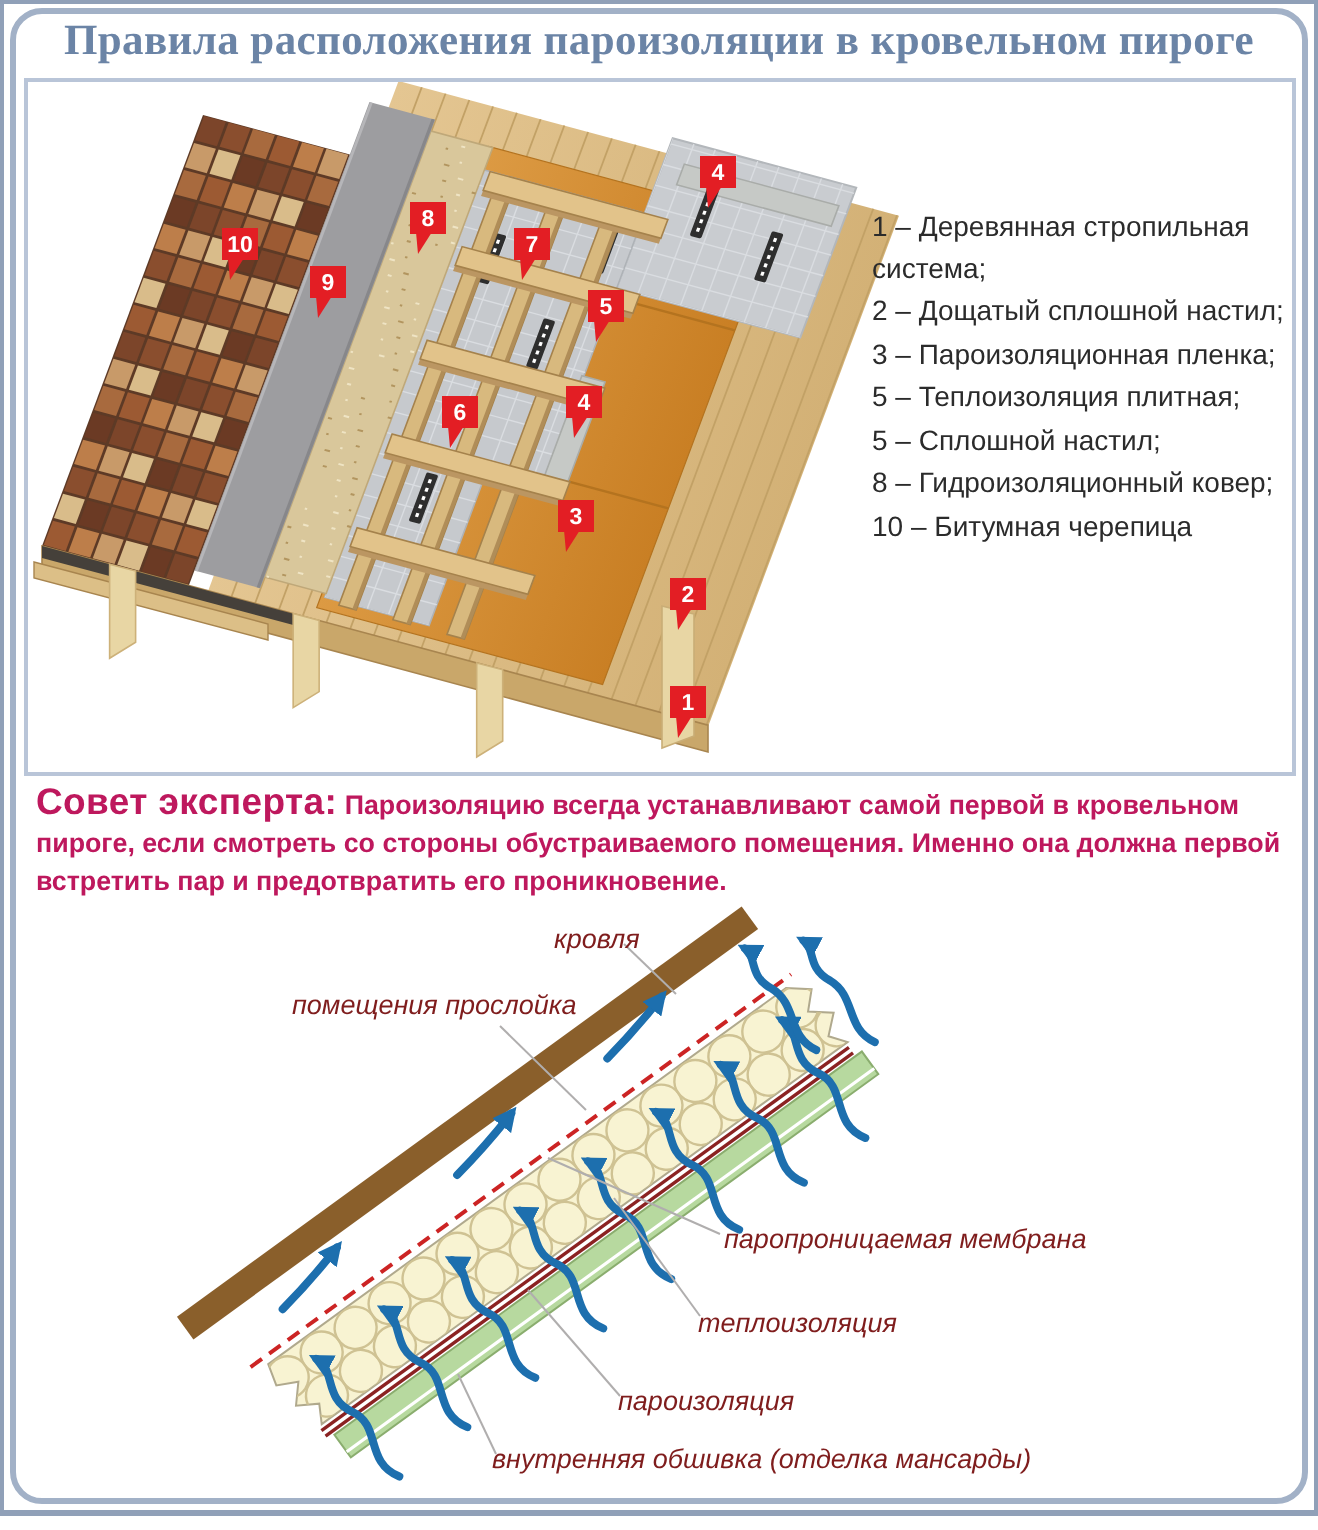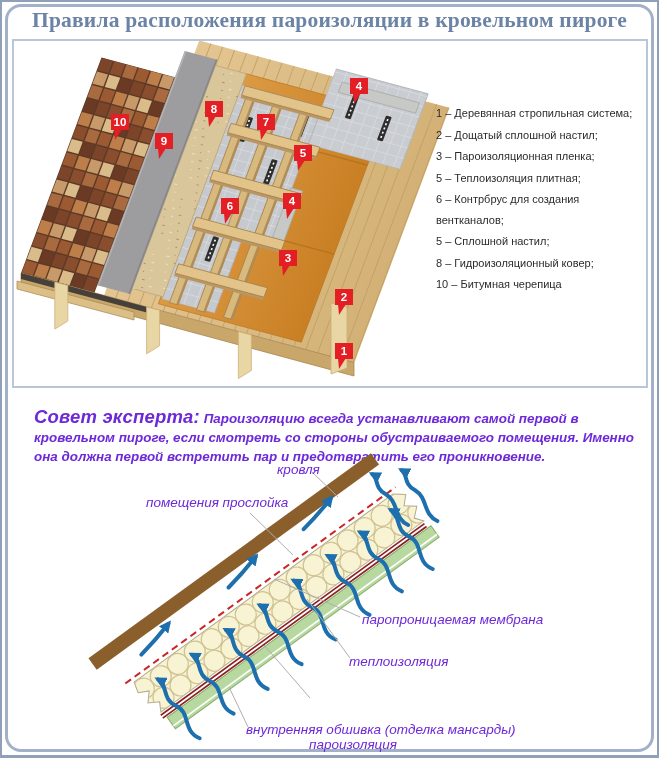--- a/index.html
+++ b/index.html
@@ -4,28 +4,28 @@
 <style>
   html,body{margin:0;padding:0;background:#fff;}
   .page{position:relative;width:659px;height:765px;background:#fff;overflow:hidden;
         font-family:"Liberation Sans",sans-serif;}
   .outer-border{position:absolute;left:0;top:0;right:0;bottom:7px;border:2px solid #90a0b8;border-bottom-width:3px;pointer-events:none;}
   .frame{position:absolute;left:5px;top:4px;right:5px;bottom:13px;border:3px solid #a2b1c7;border-radius:16px;pointer-events:none;}
   .title{position:absolute;left:20px;top:8px;width:619px;text-align:center;margin:0;
          font-family:"Liberation Serif",serif;font-weight:bold;font-size:21.5px;color:#6b84a6;letter-spacing:.2px;}
   .panel{position:absolute;left:12px;top:39px;width:632px;height:345px;border:2px solid #b9c5d8;background:#fff;}
   .panel svg{position:absolute;left:0;top:0;}
-  .legend{position:absolute;left:422px;top:62px;width:214px;font-size:11px;line-height:20.5px;color:#2b2b2b;}
+  .legend{position:absolute;left:422px;top:62px;width:214px;font-size:14px;line-height:20.5px;color:#2b2b2b;}
   .legend-item{margin-bottom:1px;}
-  .advice{position:absolute;left:18px;top:391px;width:626px;margin:16px;font-style:italic;color:#6d28d9;
+  .advice{position:absolute;left:18px;top:391px;width:626px;margin:0;color:#be185d;
           font-size:13.4px;line-height:19px;font-weight:600;}
   .advice b{font-size:18.5px;font-weight:bold;letter-spacing:.2px;}
   .section{position:absolute;left:0;top:450px;width:659px;height:300px;}
   .section svg{position:absolute;left:0;top:0;}
-  .layer-label{position:absolute;font-style:italic;font-size:13.5px;color:#6d28d9;white-space:nowrap;}
+  .layer-label{position:absolute;font-style:italic;font-size:13.5px;color:#7f1d1d;white-space:nowrap;}
 </style>
 </head>
 <body>
 
 <div class="page">
   <div class="outer-border"></div>
   <div class="frame"></div>
 
   <h1 class="title">Правила расположения пароизоляции в кровельном пироге</h1>
 
@@ -435,21 +435,20 @@
             <text x="9" y="12" fill="#fff" font-size="11.5" font-weight="bold" text-anchor="middle" font-family="&quot;Liberation Sans&quot;,sans-serif">1</text>
           </g>
         </g>
     </svg>
 
     <div class="legend" id="legend">
         <div class="legend-item">1 – Деревянная стропильная система;</div>
         <div class="legend-item">2 – Дощатый сплошной настил;</div>
         <div class="legend-item">3 – Пароизоляционная пленка;</div>
         <div class="legend-item">5 – Теплоизоляция плитная;</div>
-        <div class="legend-item">6 – Контрбрус для создания вентканалов;</div>
         <div class="legend-item">5 – Сплошной настил;</div>
         <div class="legend-item">8 – Гидроизоляционный ковер;</div>
         <div class="legend-item">10 – Битумная черепица</div>
       </div>
   </div>
 
   <p class="advice"><b>Совет эксперта:</b> <span>Пароизоляцию всегда устанавливают самой первой в кровельном пироге, если смотреть со стороны обустраиваемого помещения. Именно она должна первой встретить пар и предотвратить его проникновение.</span></p>
 
   <div class="section">
     <svg id="section-svg" width="659" height="300" viewBox="0 0 659 300">
@@ -528,17 +527,17 @@
         <line x1="350" y1="208" x2="307" y2="149"></line>
         <line x1="310" y1="248" x2="264" y2="195"></line>
         <line x1="248" y1="277" x2="229" y2="237"></line>
       </g>
     </svg>
     <div id="section-labels">
         <div class="layer-label" style="left: 277px; top: 12px;">кровля</div>
         <div class="layer-label" style="left: 146px; top: 45px;">помещения прослойка</div>
         <div class="layer-label" style="left: 362px; top: 162px;">паропроницаемая мембрана</div>
         <div class="layer-label" style="left: 349px; top: 204px;">теплоизоляция</div>
-        <div class="layer-label" style="left: 309px; top: 243px; margin-top: 44px;">пароизоляция</div>
+        <div class="layer-label" style="left: 309px; top: 243px;">пароизоляция</div>
         <div class="layer-label" style="left: 246px; top: 272px;">внутренняя обшивка (отделка мансарды)</div>
       </div>
   </div>
 </div>
 
 </body></html>

